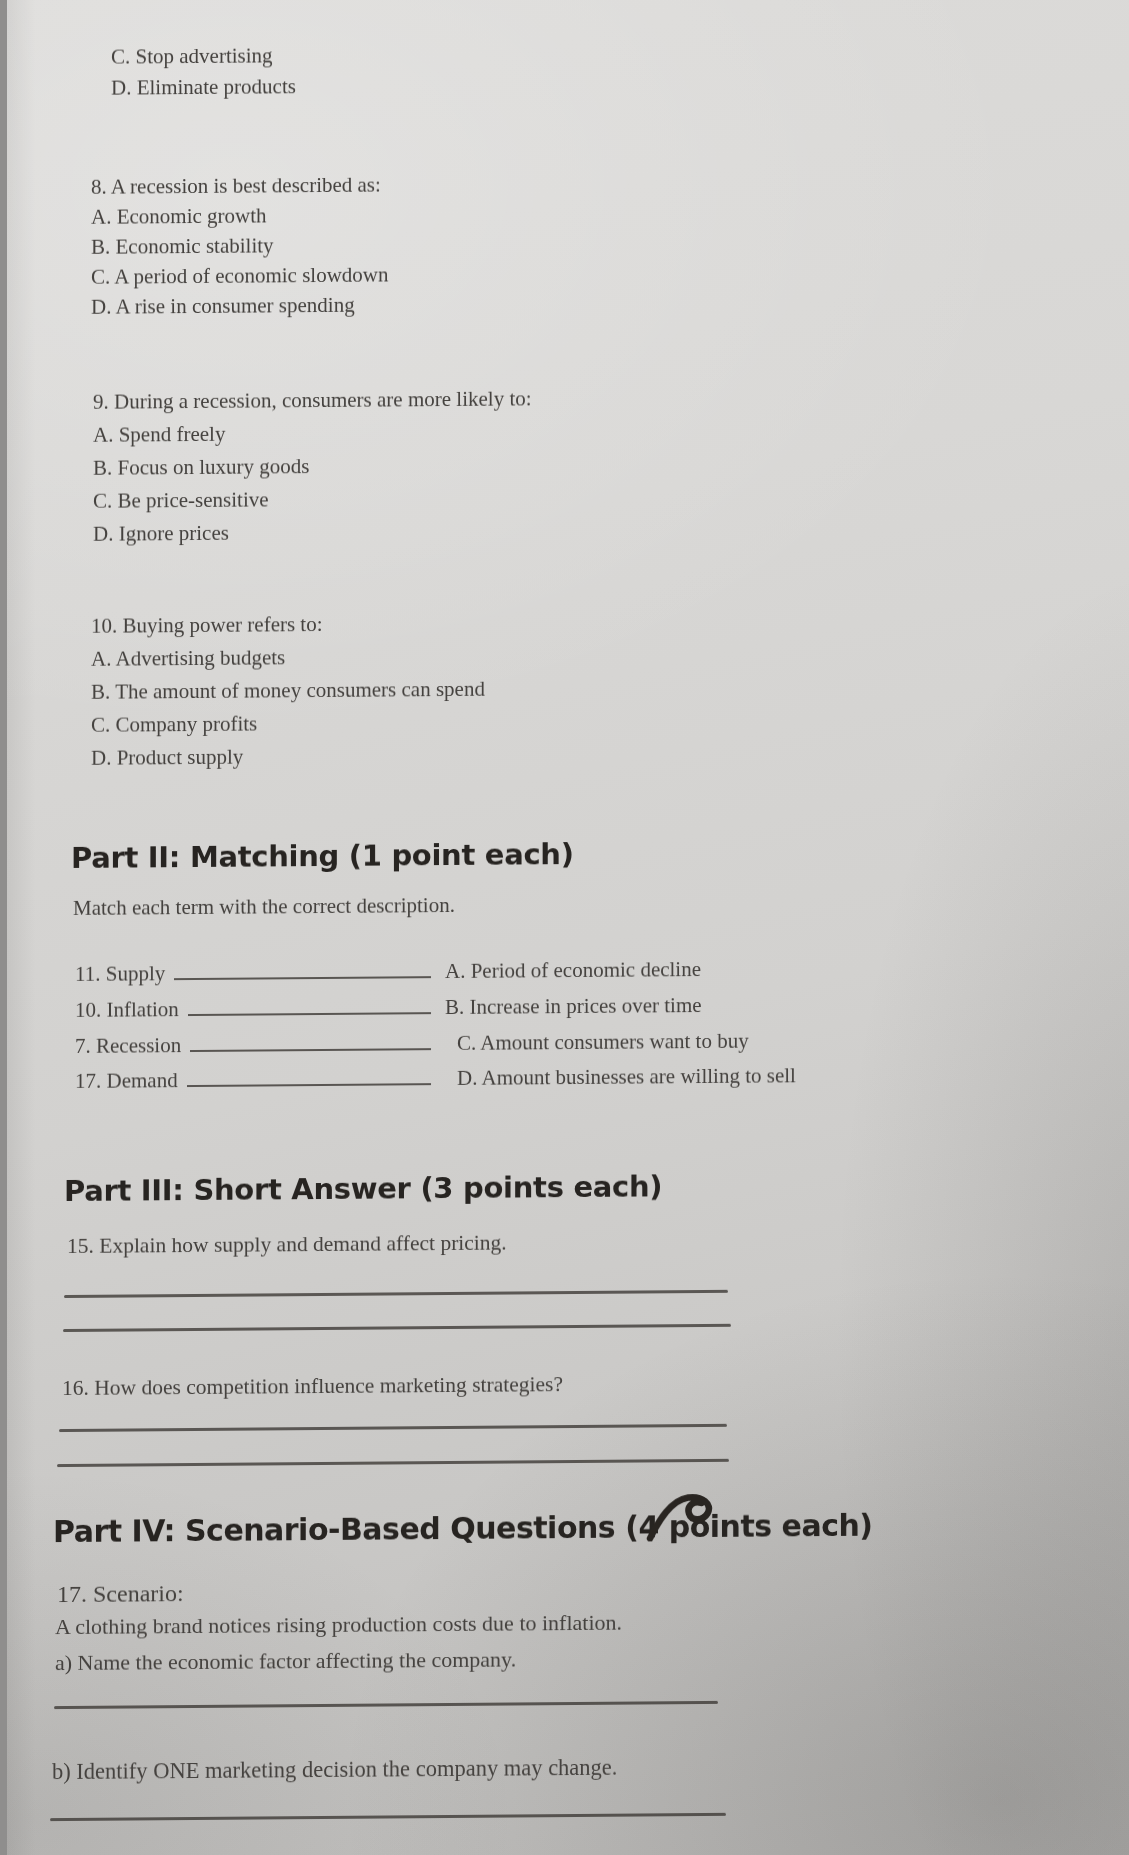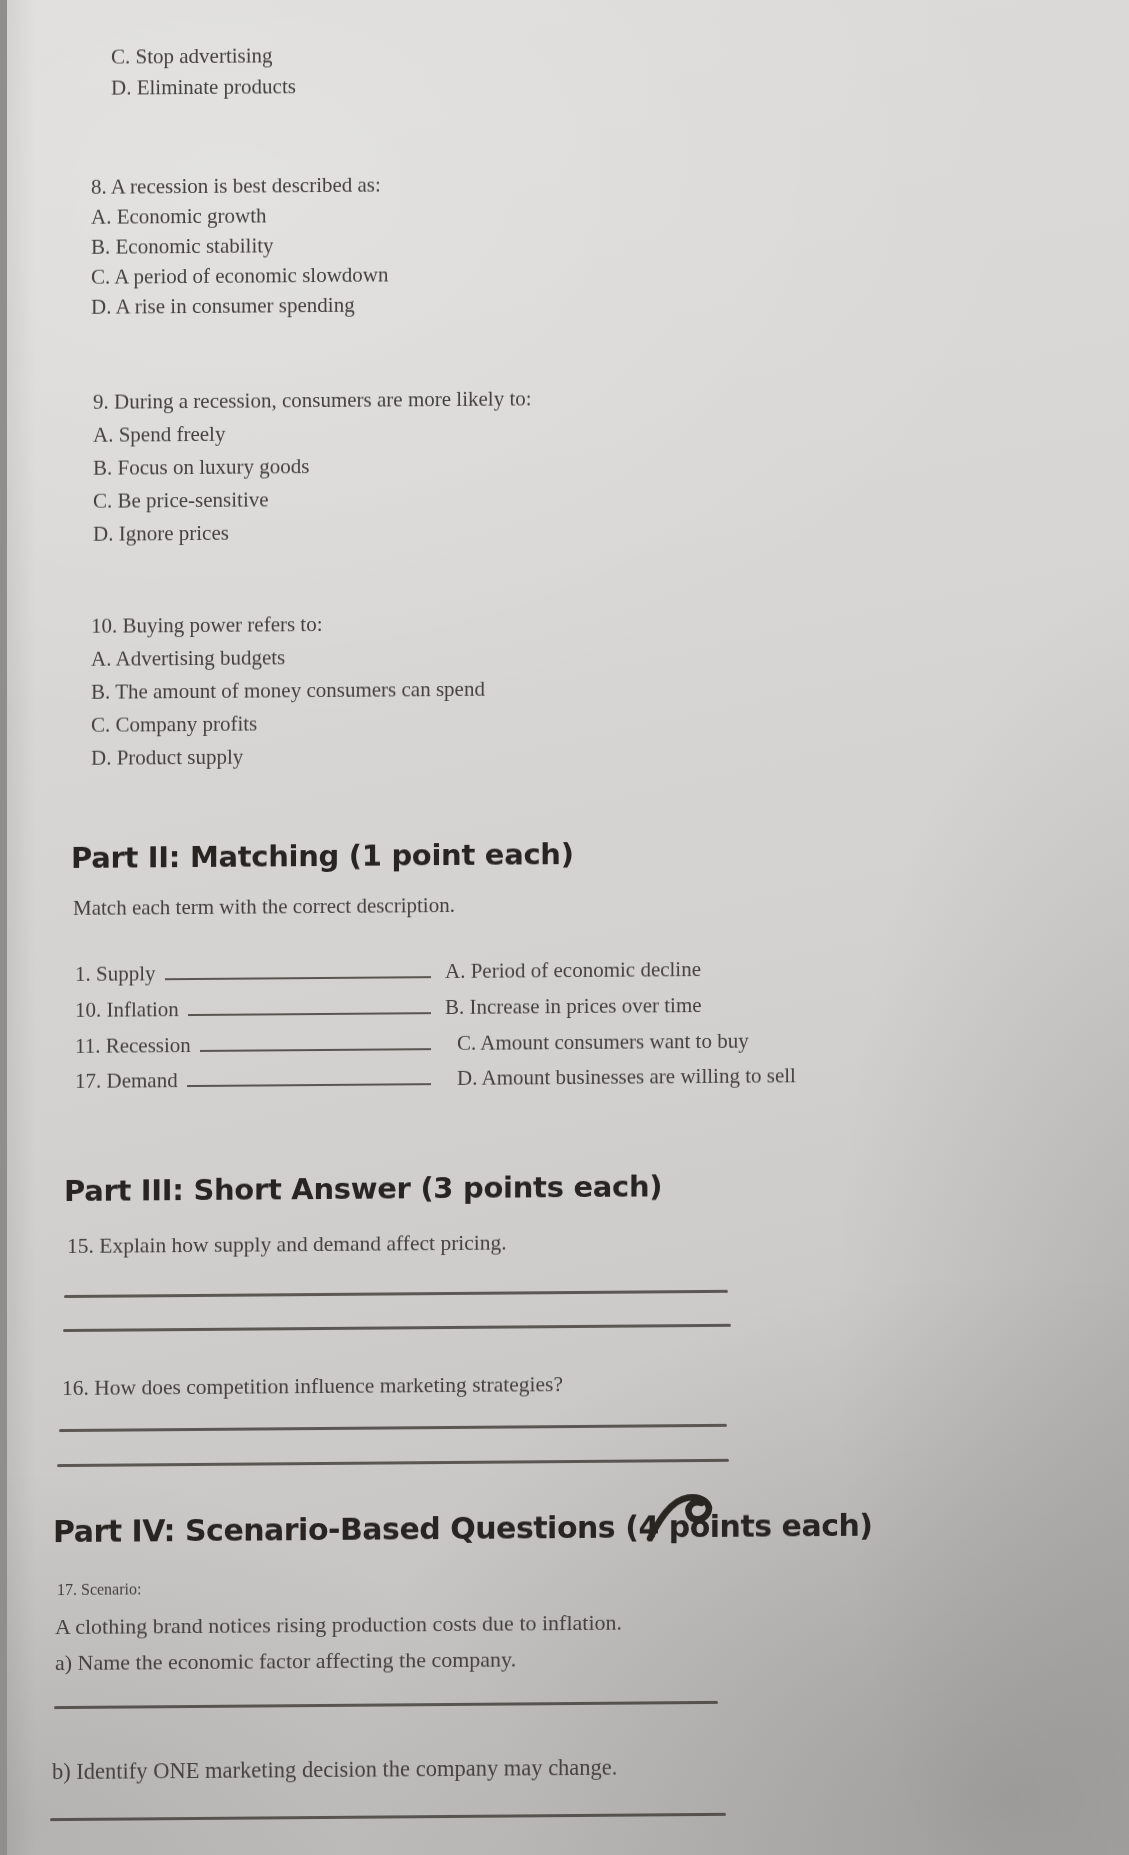--- a/index.html
+++ b/index.html
@@ -61,35 +61,35 @@
       <div>B. The amount of money consumers can spend</div>
       <div>C. Company profits</div>
       <div>D. Product supply</div>
     </div>
 
     <div class="blk h" style="left:64px;top:841px;font-size:29px;">Part II: Matching (1 point each)</div>
     <div class="blk serif" style="left:66px;top:896px;font-size:21px;">Match each term with the correct description.</div>
 
     <div class="mrow serif" style="left:68px;top:962px;width:780px;font-size:21px;">
       <span class="termwrap">
-        <span>1. Supply</span>
+        <span>11. Supply</span>
         <span class="blank"></span>
       </span>
       <span>A. Period of economic decline</span>
     </div>
     <div class="mrow serif" style="left:68px;top:998px;width:780px;font-size:21px;">
       <span class="termwrap">
         <span>10. Inflation</span>
         <span class="blank"></span>
       </span>
       <span>B. Increase in prices over time</span>
     </div>
     <div class="mrow serif" style="left:68px;top:1034px;width:780px;font-size:21px;">
       <span class="termwrap">
-        <span>11. Recession</span>
+        <span>7. Recession</span>
         <span class="blank"></span>
       </span>
       <span style="margin-left:12px;">C. Amount consumers want to buy</span>
     </div>
     <div class="mrow serif" style="left:68px;top:1069px;width:780px;font-size:21px;">
       <span class="termwrap">
         <span>17. Demand</span>
         <span class="blank"></span>
       </span>
       <span style="margin-left:12px;">D. Amount businesses are willing to sell</span>
@@ -103,21 +103,21 @@
 
     <div class="blk serif" style="left:55px;top:1376px;font-size:21.5px;">16. How does competition influence marketing strategies?</div>
     <div class="ansline" style="left:52px;top:1429px;width:668px;"></div>
     <div class="ansline" style="left:50px;top:1464px;width:672px;"></div>
 
     <div class="blk h" style="left:46px;top:1514px;font-size:30px;letter-spacing:-0.5px;">Part IV: Scenario-Based Questions (4 points each)</div>
     <svg style="position:absolute;left:637px;top:1496px;" width="76" height="50" viewBox="0 0 76 50">
       <path d="M6,47 C15,29 27,9 44,6.5 C58,4.5 69,13 63.5,22.5 C59,30 47.5,30.5 45,22.5 C42.5,15 50,9 57.5,12" fill="none" stroke="#282420" stroke-width="6.5" stroke-linecap="round"></path>
     </svg>
 
-    <div class="blk serif" style="left:50px;top:1581px;font-size:16px;">17. Scenario:</div>
+    <div class="blk serif" style="left:50px;top:1581px;font-size:24px;">17. Scenario:</div>
     <div class="blk serif" style="left:48px;top:1614px;font-size:22px;">A clothing brand notices rising production costs due to inflation.</div>
 
     <div class="blk serif" style="left:48px;top:1650px;font-size:22px;">a) Name the economic factor affecting the company.</div>
     <div class="ansline" style="left:47px;top:1706px;width:664px;"></div>
 
     <div class="blk serif" style="left:45px;top:1759px;font-size:22.5px;">b) Identify ONE marketing decision the company may change.</div>
     <div class="ansline" style="left:43px;top:1818px;width:676px;"></div>
 
   </div>
 </div>

